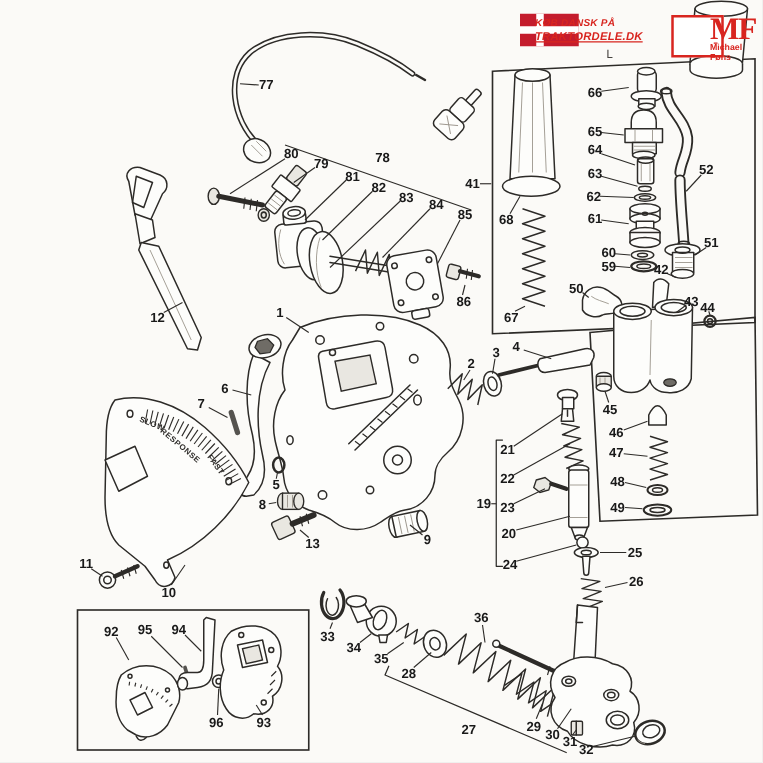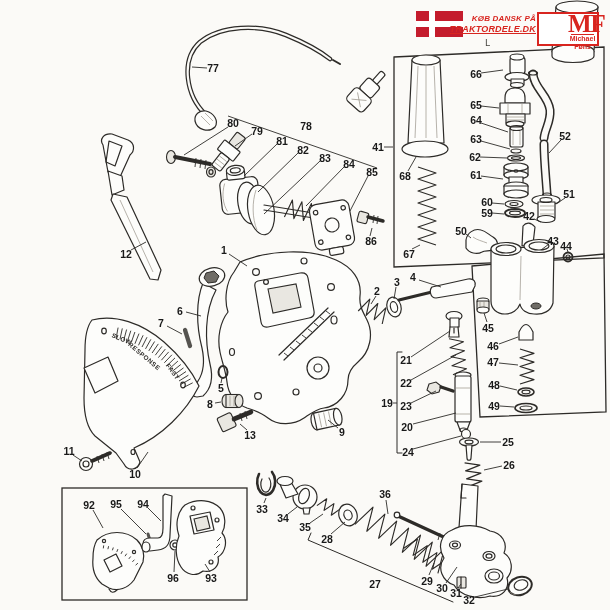--- a/index.html
+++ b/index.html
@@ -16,25 +16,25 @@
   .shade{stroke:#989288;stroke-width:.7;fill:none}
   .plabel{font:700 10.5px "Liberation Sans",sans-serif;fill:#191919}
   .leader{stroke:#2d2b28;stroke-width:.9}
   .qtext{font:700 6.4px "Liberation Sans",sans-serif;fill:#2d2b28;letter-spacing:.5px}
   .tick line{stroke:#2d2b28;stroke-width:.9}
   .stray{font:400 9px "DejaVu Sans",sans-serif;fill:#45433f}
   
   .flag{position:absolute;left:416px;top:11px;width:47px;height:26px;background:#c41c2d;}
   .flag:before{content:"";position:absolute;left:13px;top:0;width:6px;height:26px;background:#fff;}
   .flag:after{content:"";position:absolute;left:0;top:10px;width:47px;height:6px;background:#fff;}
-  .tagline{position:absolute;left:428px;top:14px;width:108px;text-align:right;color:#d8251f;
+  .tagline{position:absolute;left:428px;top:14px;width:108px;text-align:left;color:#d8251f;
            font-style:italic;font-weight:bold;letter-spacing:.2px;line-height:1.2;}
   .tagline .l1{font-size:8px;display:block;}
   .tagline .l2{font-size:9px;display:block;text-decoration:underline;}
-  .logo{position:absolute;left:537px;top:12px;width:62px;height:34px;border:2px solid #d8251f;
+  .logo{position:absolute;left:537px;top:12px;width:42px;height:34px;border:2px solid #d8251f;
         background:#fff;box-sizing:border-box;text-align:center;padding-left:29px;}
   .logo-mf{font-family:"Liberation Serif",serif;font-weight:bold;font-size:25px;line-height:20px;
            color:#d8251f;letter-spacing:-1px;}
   .logo-rule{border-top:1.5px solid #d8251f;margin:0 3px;}
   .logo-name{font:700 7px "Liberation Sans",sans-serif;color:#d8251f;line-height:8px;}
 </style>
 </head>
 <body>
 
 <div class="stage">

